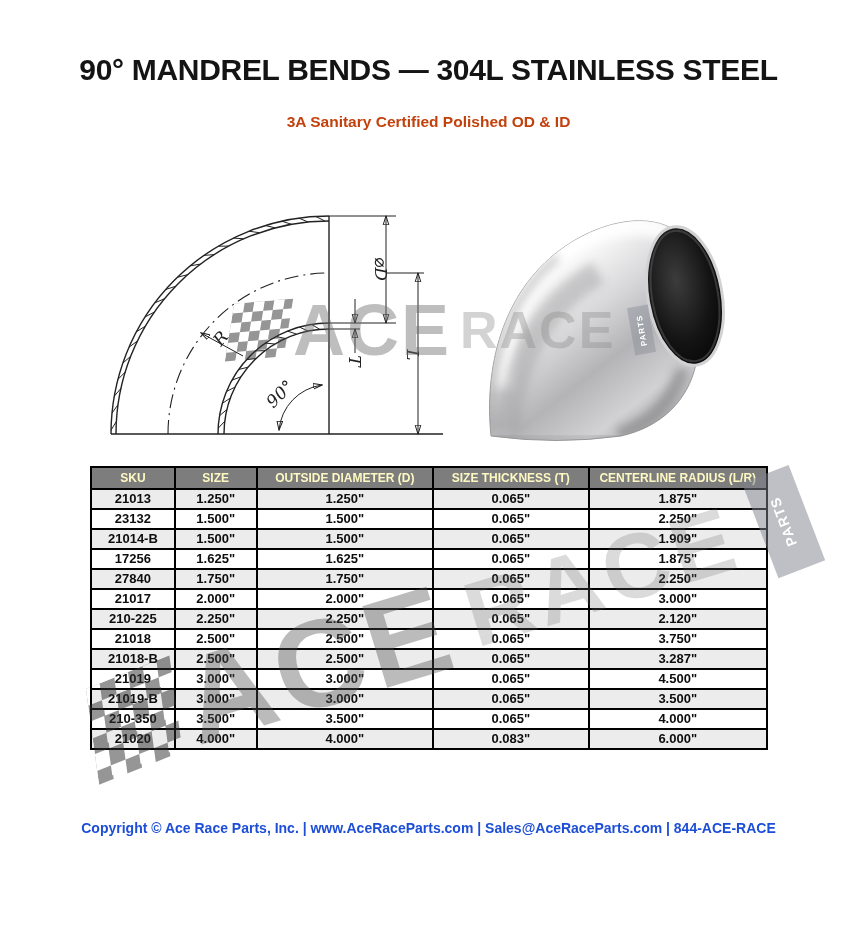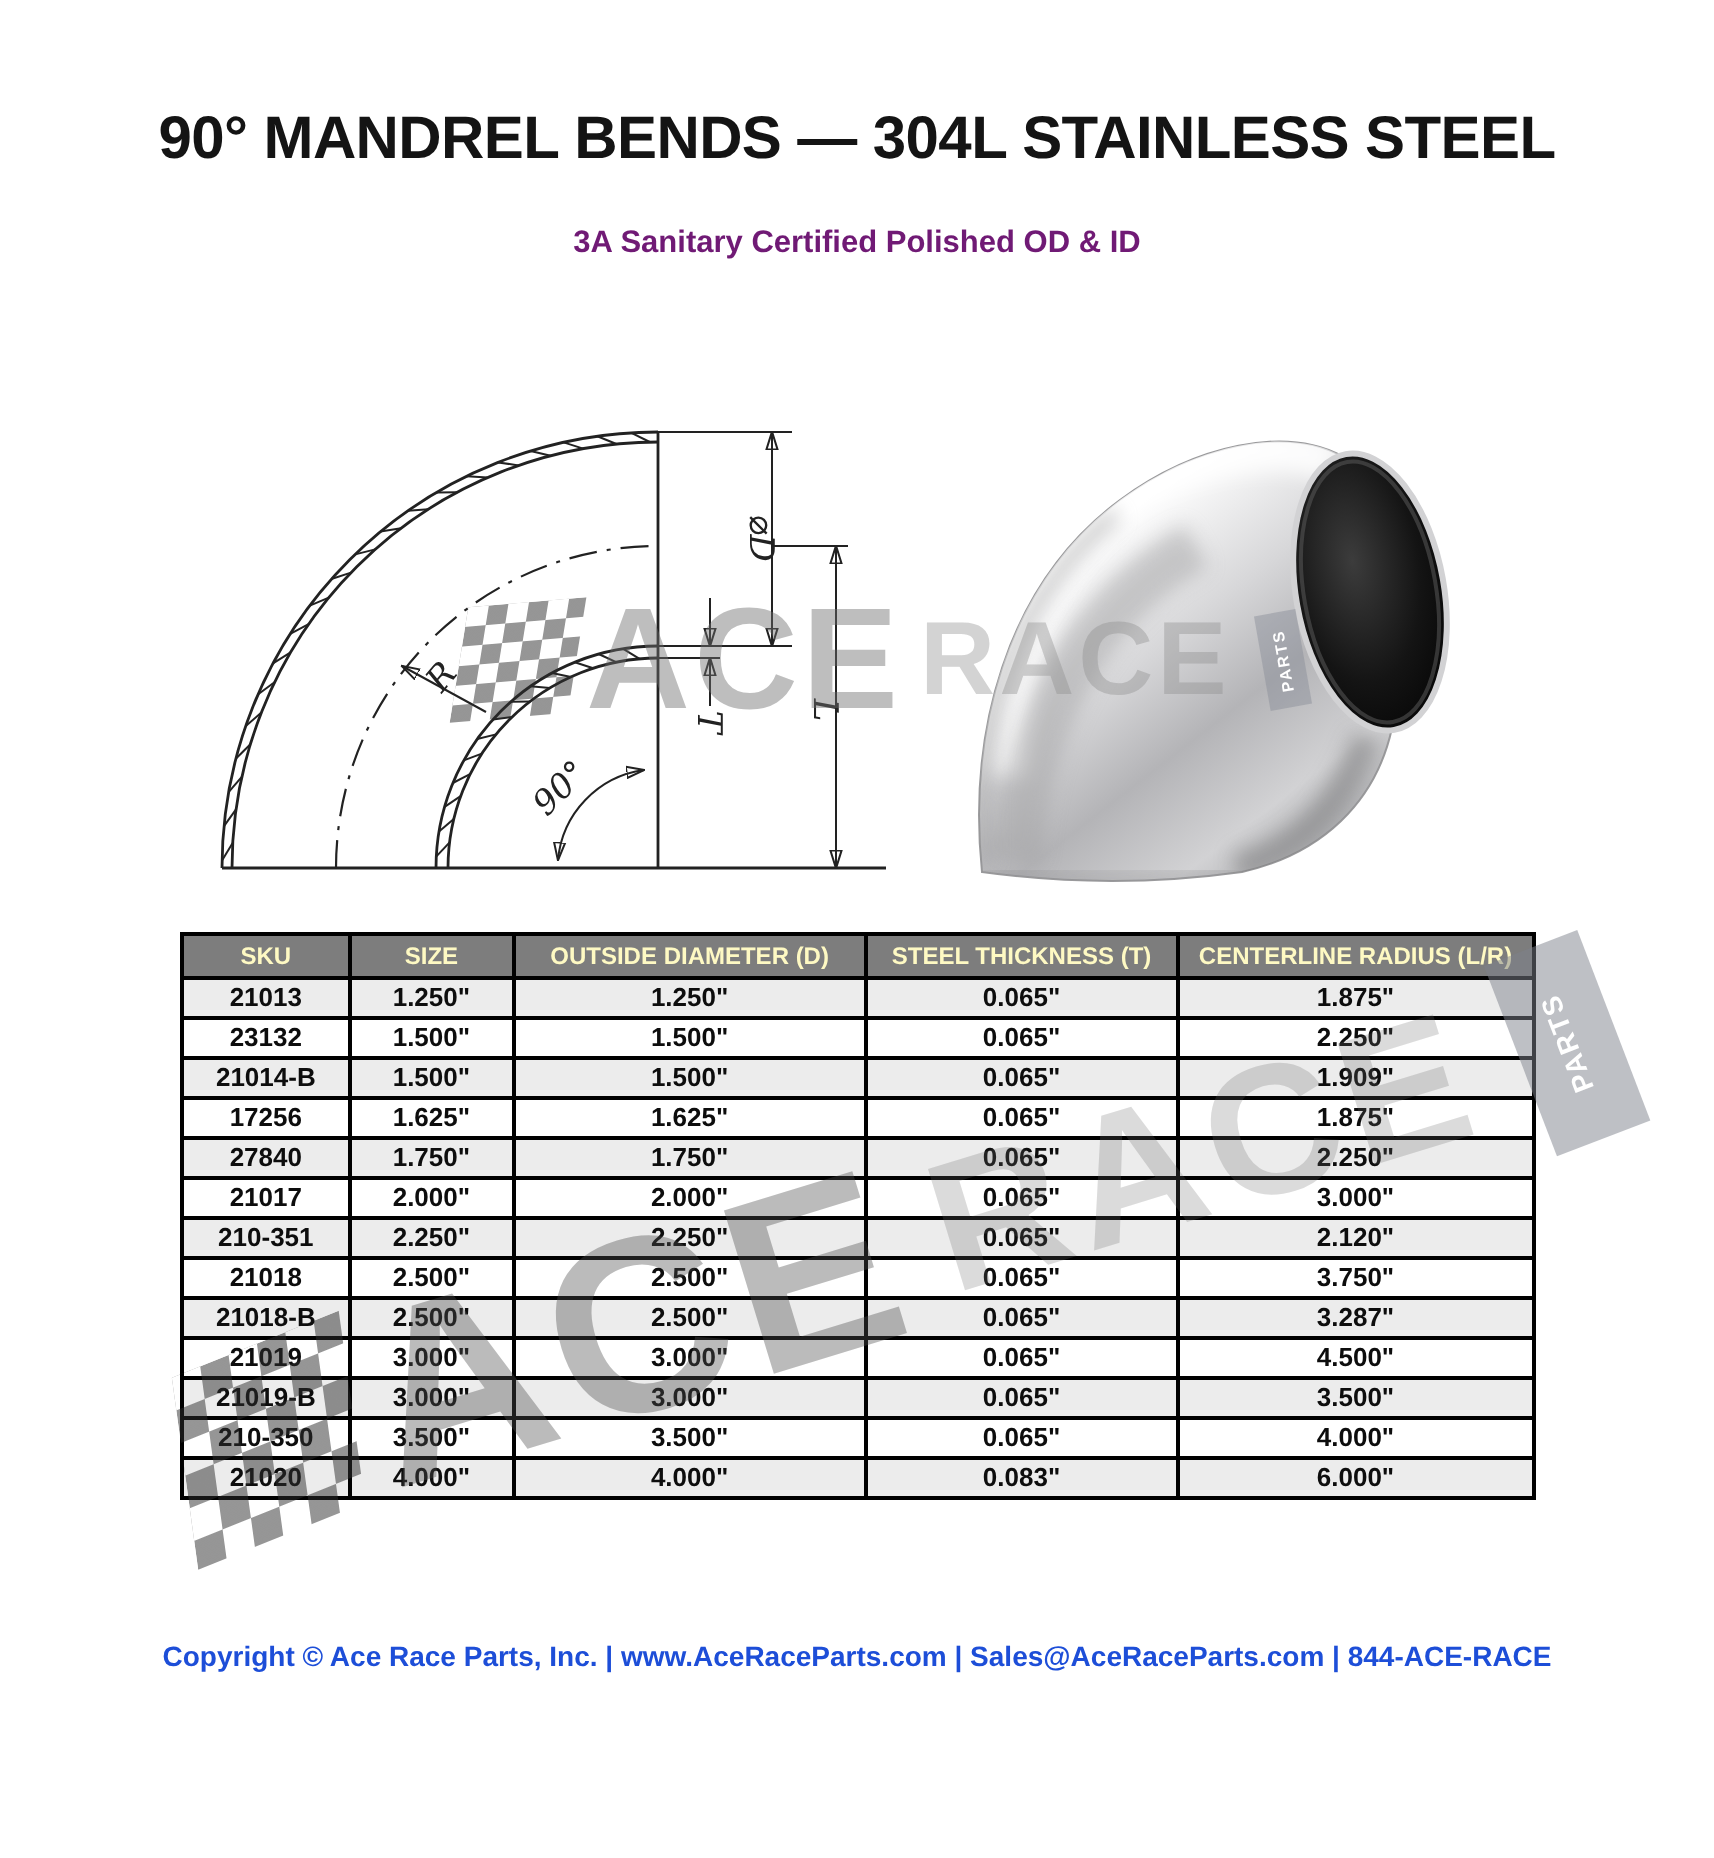--- a/index.html
+++ b/index.html
@@ -2,21 +2,21 @@
 <html><head>
 <meta charset="utf-8">
 <style>
   html,body{margin:0;padding:0;background:#fff}
   .page{position:relative;width:857px;height:929px;background:#ffffff;overflow:hidden;
         font-family:"Liberation Sans",sans-serif;color:#111}
 
   .title{position:absolute;top:53px;left:0;width:100%;margin:0;text-align:center;
          font-size:30px;font-weight:700;letter-spacing:-0.3px;color:#141414;white-space:nowrap}
   .subtitle{position:absolute;top:113px;left:0;width:100%;margin:0;text-align:center;
-            font-size:15.5px;font-weight:700;color:#701a75}
+            font-size:15.5px;font-weight:700;color:#c2410c}
 
   .figures{position:absolute;left:90px;top:193px;width:678px;height:266px}
   .diagram-svg{position:absolute;left:8px;top:2px}
   .photo-svg{position:absolute;left:368px;top:0}
 
   .diagram-svg path,.diagram-svg line{fill:none;stroke:#222}
   .main-ln{stroke-width:1.4px}
   .thin-ln{stroke-width:1px}
   .cl-ln{stroke-width:1.1px;stroke-dasharray:14 5 2 5}
   #hatch-outer line,#hatch-inner line{stroke:#222;stroke-width:1px}
@@ -193,21 +193,21 @@
         <col style="width:12.1%">
         <col style="width:26.1%">
       <col style="width:23%">
         <col style="width:26.4%">
     </colgroup>
     <thead>
       <tr>
         <th>SKU</th>
         <th>SIZE</th>
         <th>OUTSIDE DIAMETER (D)</th>
-        <th>STEEL THICKNESS (T)</th>
+        <th>SIZE THICKNESS (T)</th>
         <th>CENTERLINE RADIUS (L/R)</th>
       </tr>
     </thead>
     <tbody>
         <tr>
           <td>21013</td>
           <td>1.250"</td>
           <td>1.250"</td>
           <td>0.065"</td>
           <td>1.875"</td>
@@ -241,21 +241,21 @@
           <td>2.250"</td>
         </tr>
         <tr>
           <td>21017</td>
           <td>2.000"</td>
           <td>2.000"</td>
           <td>0.065"</td>
           <td>3.000"</td>
         </tr>
         <tr>
-          <td>210-351</td>
+          <td>210-225</td>
           <td>2.250"</td>
           <td>2.250"</td>
           <td>0.065"</td>
           <td>2.120"</td>
         </tr>
         <tr>
           <td>21018</td>
           <td>2.500"</td>
           <td>2.500"</td>
           <td>0.065"</td>

